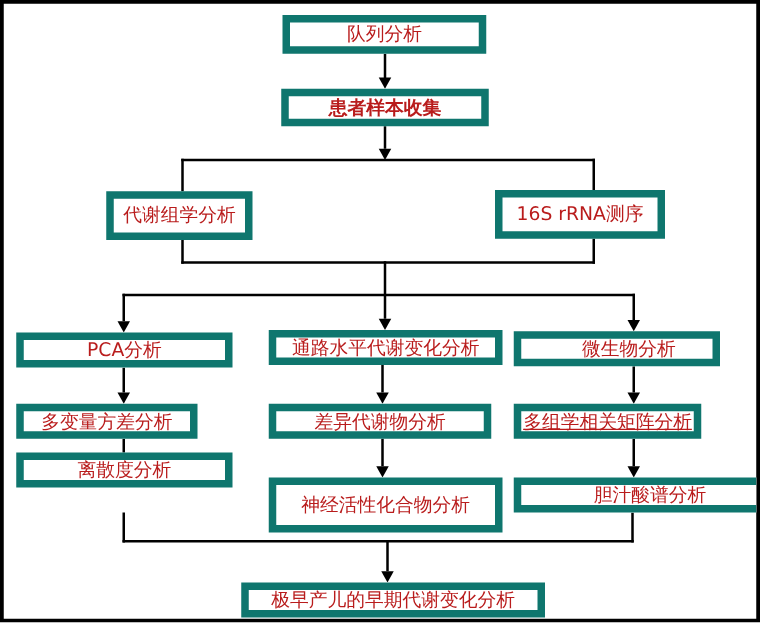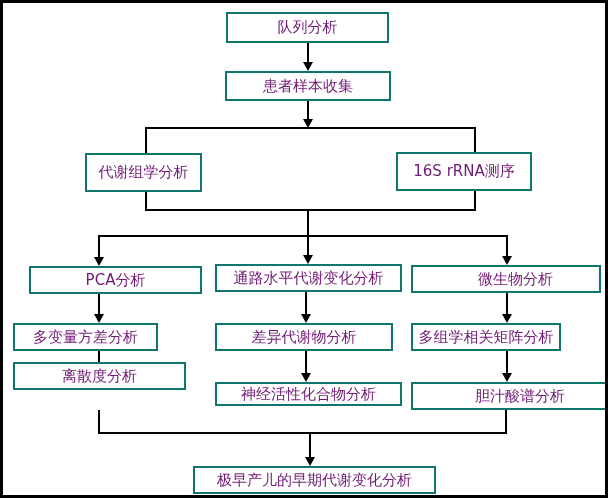--- a/index.html
+++ b/index.html
@@ -14,26 +14,26 @@
     height: 498px;
     box-sizing: border-box;
     border: 3px solid #000000;
     background: #ffffff;
     overflow: hidden;
   }
   .node {
     position: absolute;
     box-sizing: border-box;
     background: #ffffff;
-    border: 2px solid #0f766e;
+    border: 6px solid #0f766e;
     display: flex;
     align-items: center;
     justify-content: center;
     font-size: 15px;
-    color: #701a75;
+    color: #b91c1c;
     white-space: nowrap;
     z-index: 2;
   }
   .line {
     position: absolute;
     background: #000000;
     z-index: 1;
   }
   .arrow-down {
     position: absolute;
@@ -89,39 +89,39 @@
   <div class="arrow-down" style="left:499px; top:370px;"></div>
 
   <div class="line" style="left:95px; top:407px; width:2px; height:24px;"></div>
   <div class="line" style="left:502px; top:407px; width:2px; height:24px;"></div>
   <div class="line" style="left:95px; top:429px; width:409px; height:2px;"></div>
   <div class="line" style="left:306px; top:429px; width:2px; height:25px;"></div>
   <div class="arrow-down" style="left:302px; top:454px;"></div>
 
   <div class="node" style="left:223px; top:9px; width:163px; height:31px;">队列分析</div>
 
-  <div class="node" style="left:222px; top:68px; width:166px; height:30px;">患者样本收集</div>
+  <div class="node" style="left:222px; top:68px; width:166px; height:30px;font-weight:bold;">患者样本收集</div>
 
   <div class="node" style="left:82px; top:150px; width:117px; height:39px;">代谢组学分析</div>
 
   <div class="node" style="left:393px; top:149px; width:136px; height:39px;">16S rRNA测序</div>
 
-  <div class="node" style="left:26px; top:263px; width:173px; height:28px;">PCA分析</div>
+  <div class="node" style="left:10px; top:263px; width:173px; height:28px;">PCA分析</div>
 
   <div class="node" style="left:212px; top:261px; width:187px; height:28px;">通路水平代谢变化分析</div>
 
-  <div class="node" style="left:408px; top:262px; width:190px; height:28px;padding-left:19px;">微生物分析</div>
+  <div class="node" style="left:408px; top:262px; width:165px; height:28px;padding-left:19px;">微生物分析</div>
 
   <div class="node" style="left:10px; top:320px; width:145px; height:28px;">多变量方差分析</div>
 
   <div class="node" style="left:212px; top:320px; width:178px; height:28px;">差异代谢物分析</div>
 
-  <div class="node" style="left:408px; top:320px; width:150px; height:28px;">多组学相关矩阵分析</div>
+  <div class="node" style="left:408px; top:320px; width:150px; height:28px;text-decoration:underline;">多组学相关矩阵分析</div>
 
   <div class="node" style="left:10px; top:359px; width:173px; height:28px;">离散度分析</div>
 
-  <div class="node" style="left:212px; top:379px; width:187px; height:24px;">神经活性化合物分析</div>
+  <div class="node" style="left:212px; top:379px; width:187px; height:44px;">神经活性化合物分析</div>
 
   <div class="node" style="left:408px; top:379px; width:218px; height:28px;">胆汁酸谱分析</div>
 
   <div class="node" style="left:190px; top:463px; width:243px; height:28px;">极早产儿的早期代谢变化分析</div>
 
 </div>
 
 </body></html>

